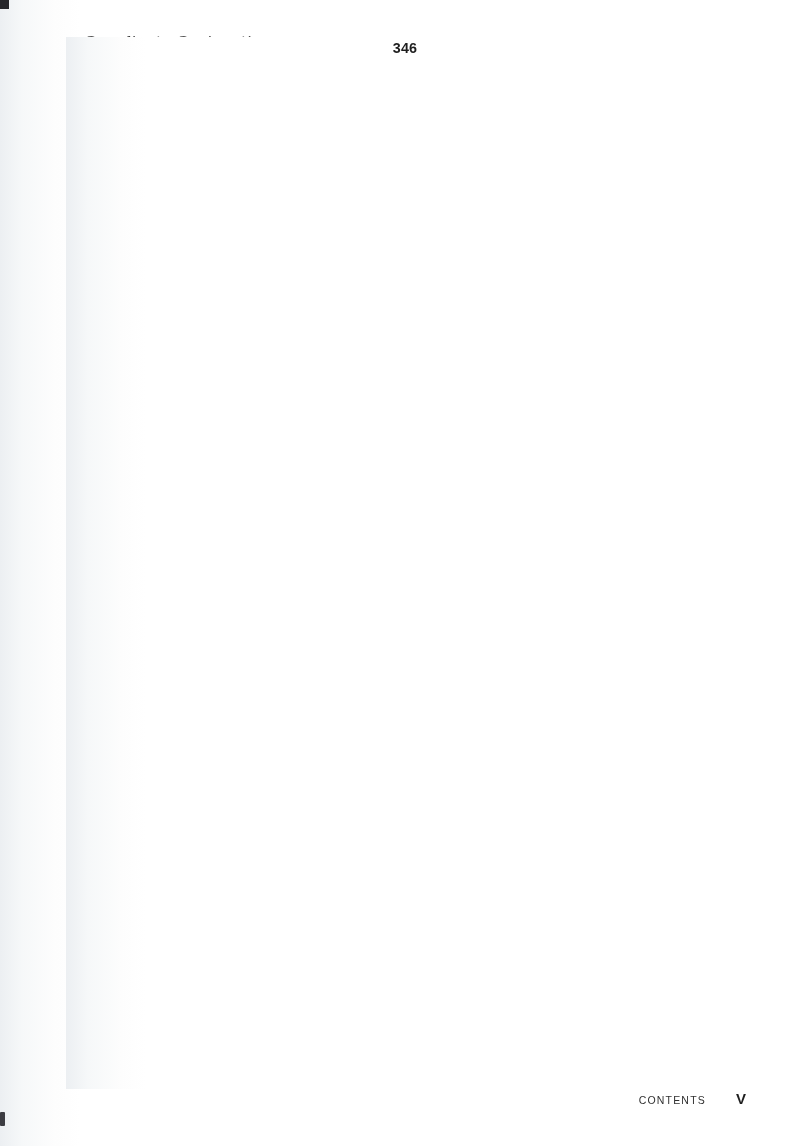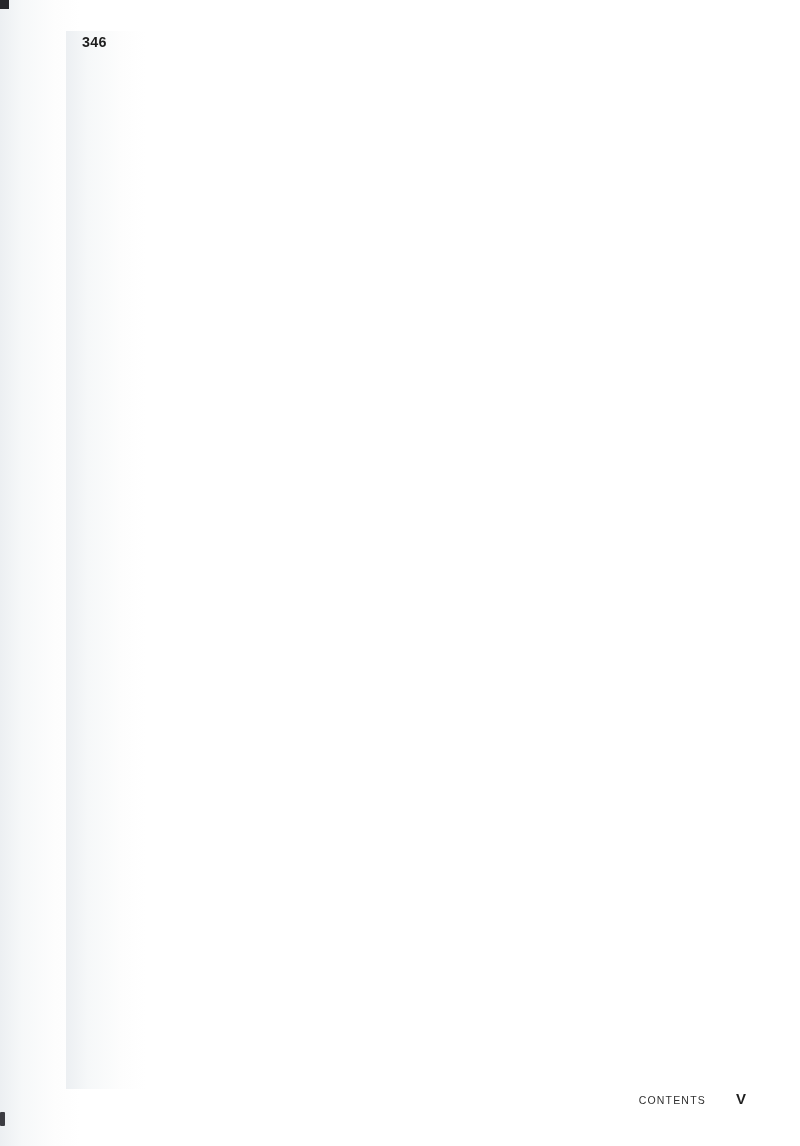--- a/index.html
+++ b/index.html
@@ -30,21 +30,21 @@
     left: 66px; top: 31px;
     width: 662px;
   }
   .toc-section { margin: 0; }
   .row {
     display: flex;
     align-items: baseline;
     line-height: 22.4px;
   }
   .row .label { white-space: pre-wrap; }
-  .row .page { margin-left: auto; padding-left: 16px; text-align: left; }
+  .row .page { margin-left: auto; padding-left: 16px; text-align: center; margin-top: 6px; }
   .ind0 .label { padding-left: 0; }
   .ind1 .label { padding-left: 18px; }
   .ind2 .label { padding-left: 35px; }
   .ind3 .label { padding-left: 54px; }
   .row.roman, .row.italic {
     font-family: "DejaVu Serif", serif;
     font-size: 15.5px;
     color: #3a3a3a;
   }
   .row.italic .label { font-style: italic; }

